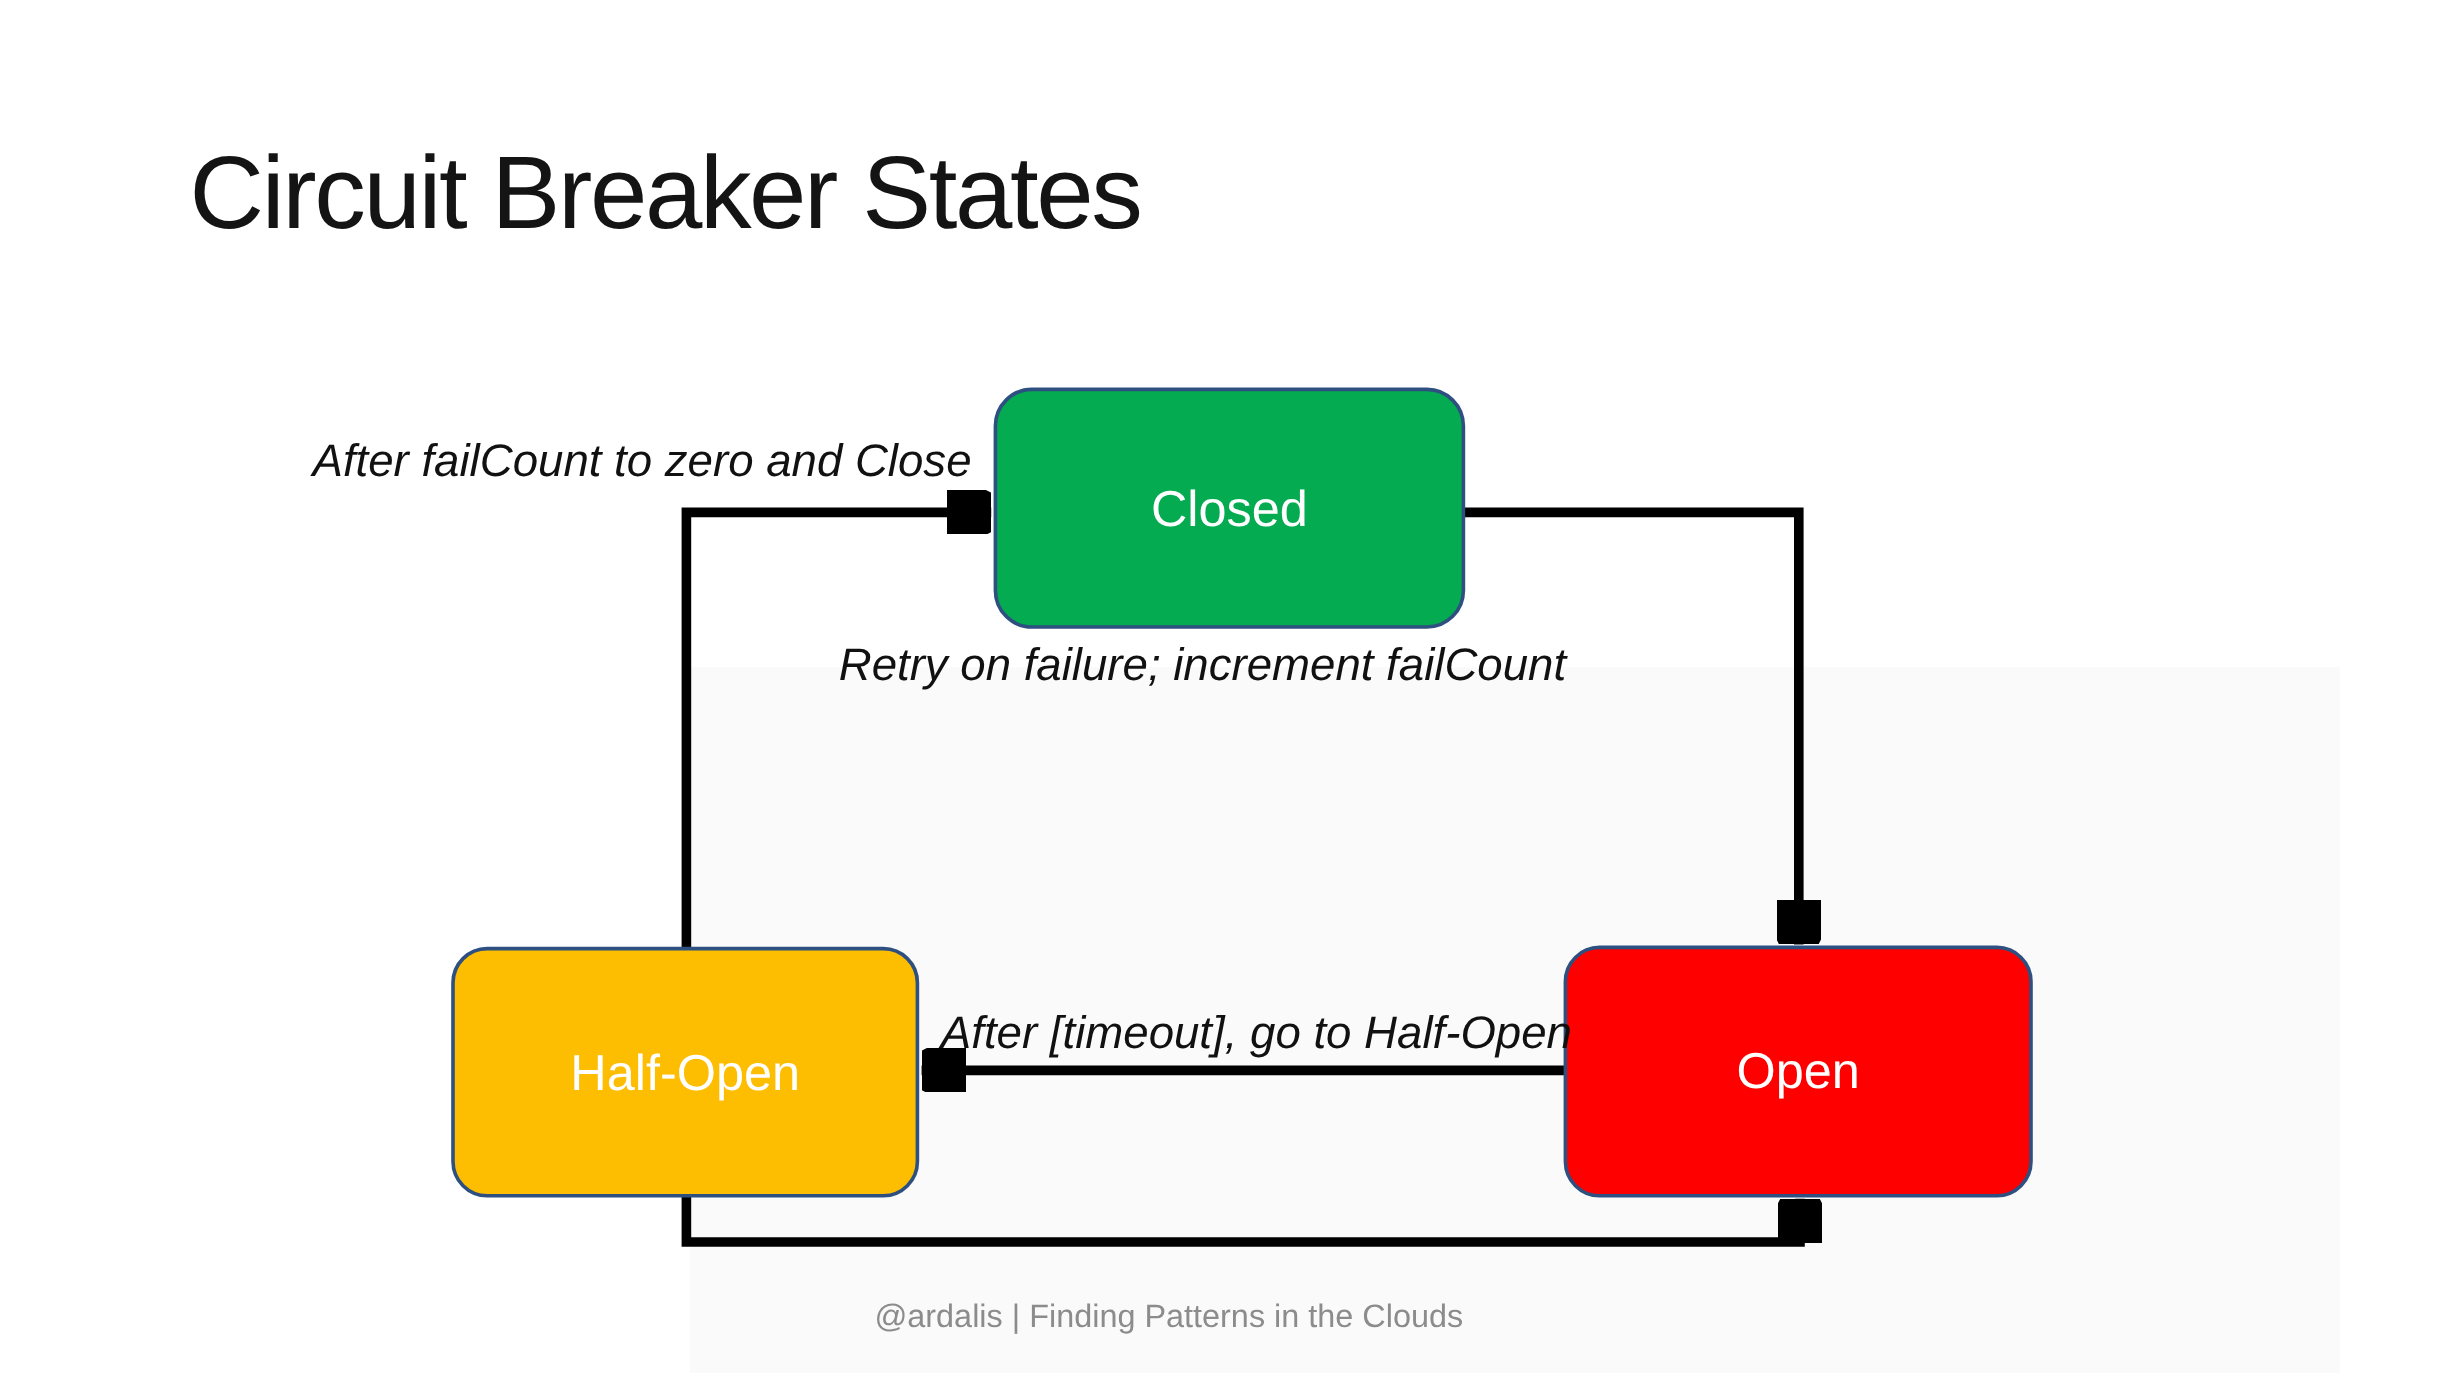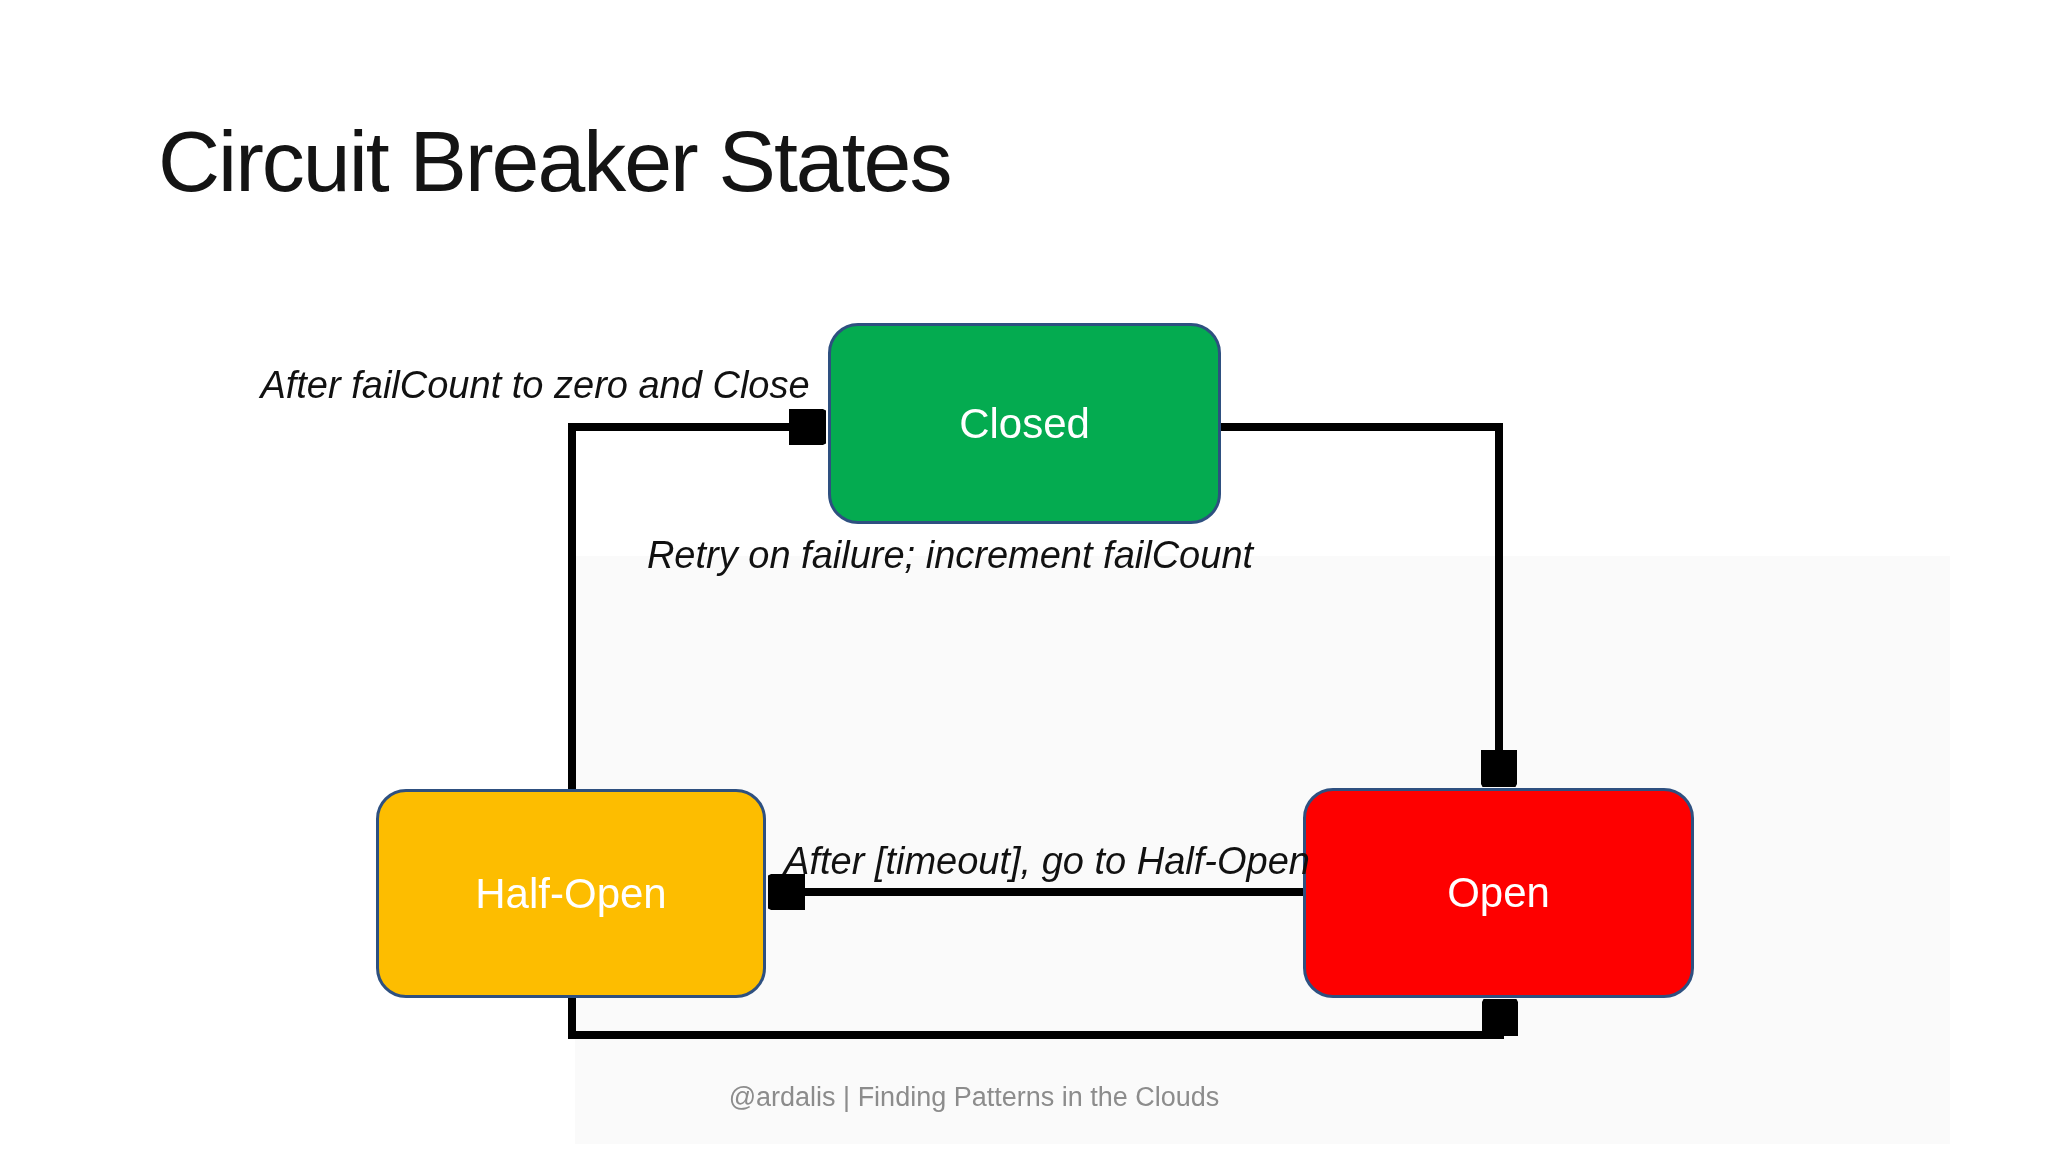--- a/index.html
+++ b/index.html
@@ -59,20 +59,21 @@
     display: flex;
     align-items: center;
     justify-content: center;
     color: #ffffff;
     font-size: 42px;
     z-index: 2;
   }
   .state-closed {
     left: 828px; top: 323px; width: 393px; height: 201px;
     background: var(--state-closed, #04ab50);
+    border-radius: 32px;
   }
   .state-half-open {
     left: 376px; top: 789px; width: 390px; height: 209px;
     background: var(--state-half-open, #fdbd00);
   }
   .state-open {
     left: 1303px; top: 788px; width: 391px; height: 210px;
     background: var(--state-open, #fe0000);
     justify-content: center;
   }
@@ -81,21 +82,21 @@
     transform: translateX(-50%);
     font-style: italic;
     font-size: 38px;
     line-height: 1.15;
     color: var(--label-text, #111111);
     white-space: nowrap;
     z-index: 3;
   }
   .lbl-reset      { left: 535px;  top: 364px; }
   .lbl-threshold  { left: 1610px; top: 364px; }
-  .lbl-retry      { left: 950px; top: 534px; text-align: right; }
+  .lbl-retry      { left: 1002px; top: 534px; text-align: right; }
   .lbl-timeout    { left: 1047px; top: 840px; }
   .lbl-no-response{ left: 962px;  top: 976px; }
   .footer {
     position: absolute;
     left: 954px;
     top: 1082px;
     transform: translateX(-50%);
     font-size: 27px;
     color: var(--footer-text, #8c8c8c);
     white-space: nowrap;

